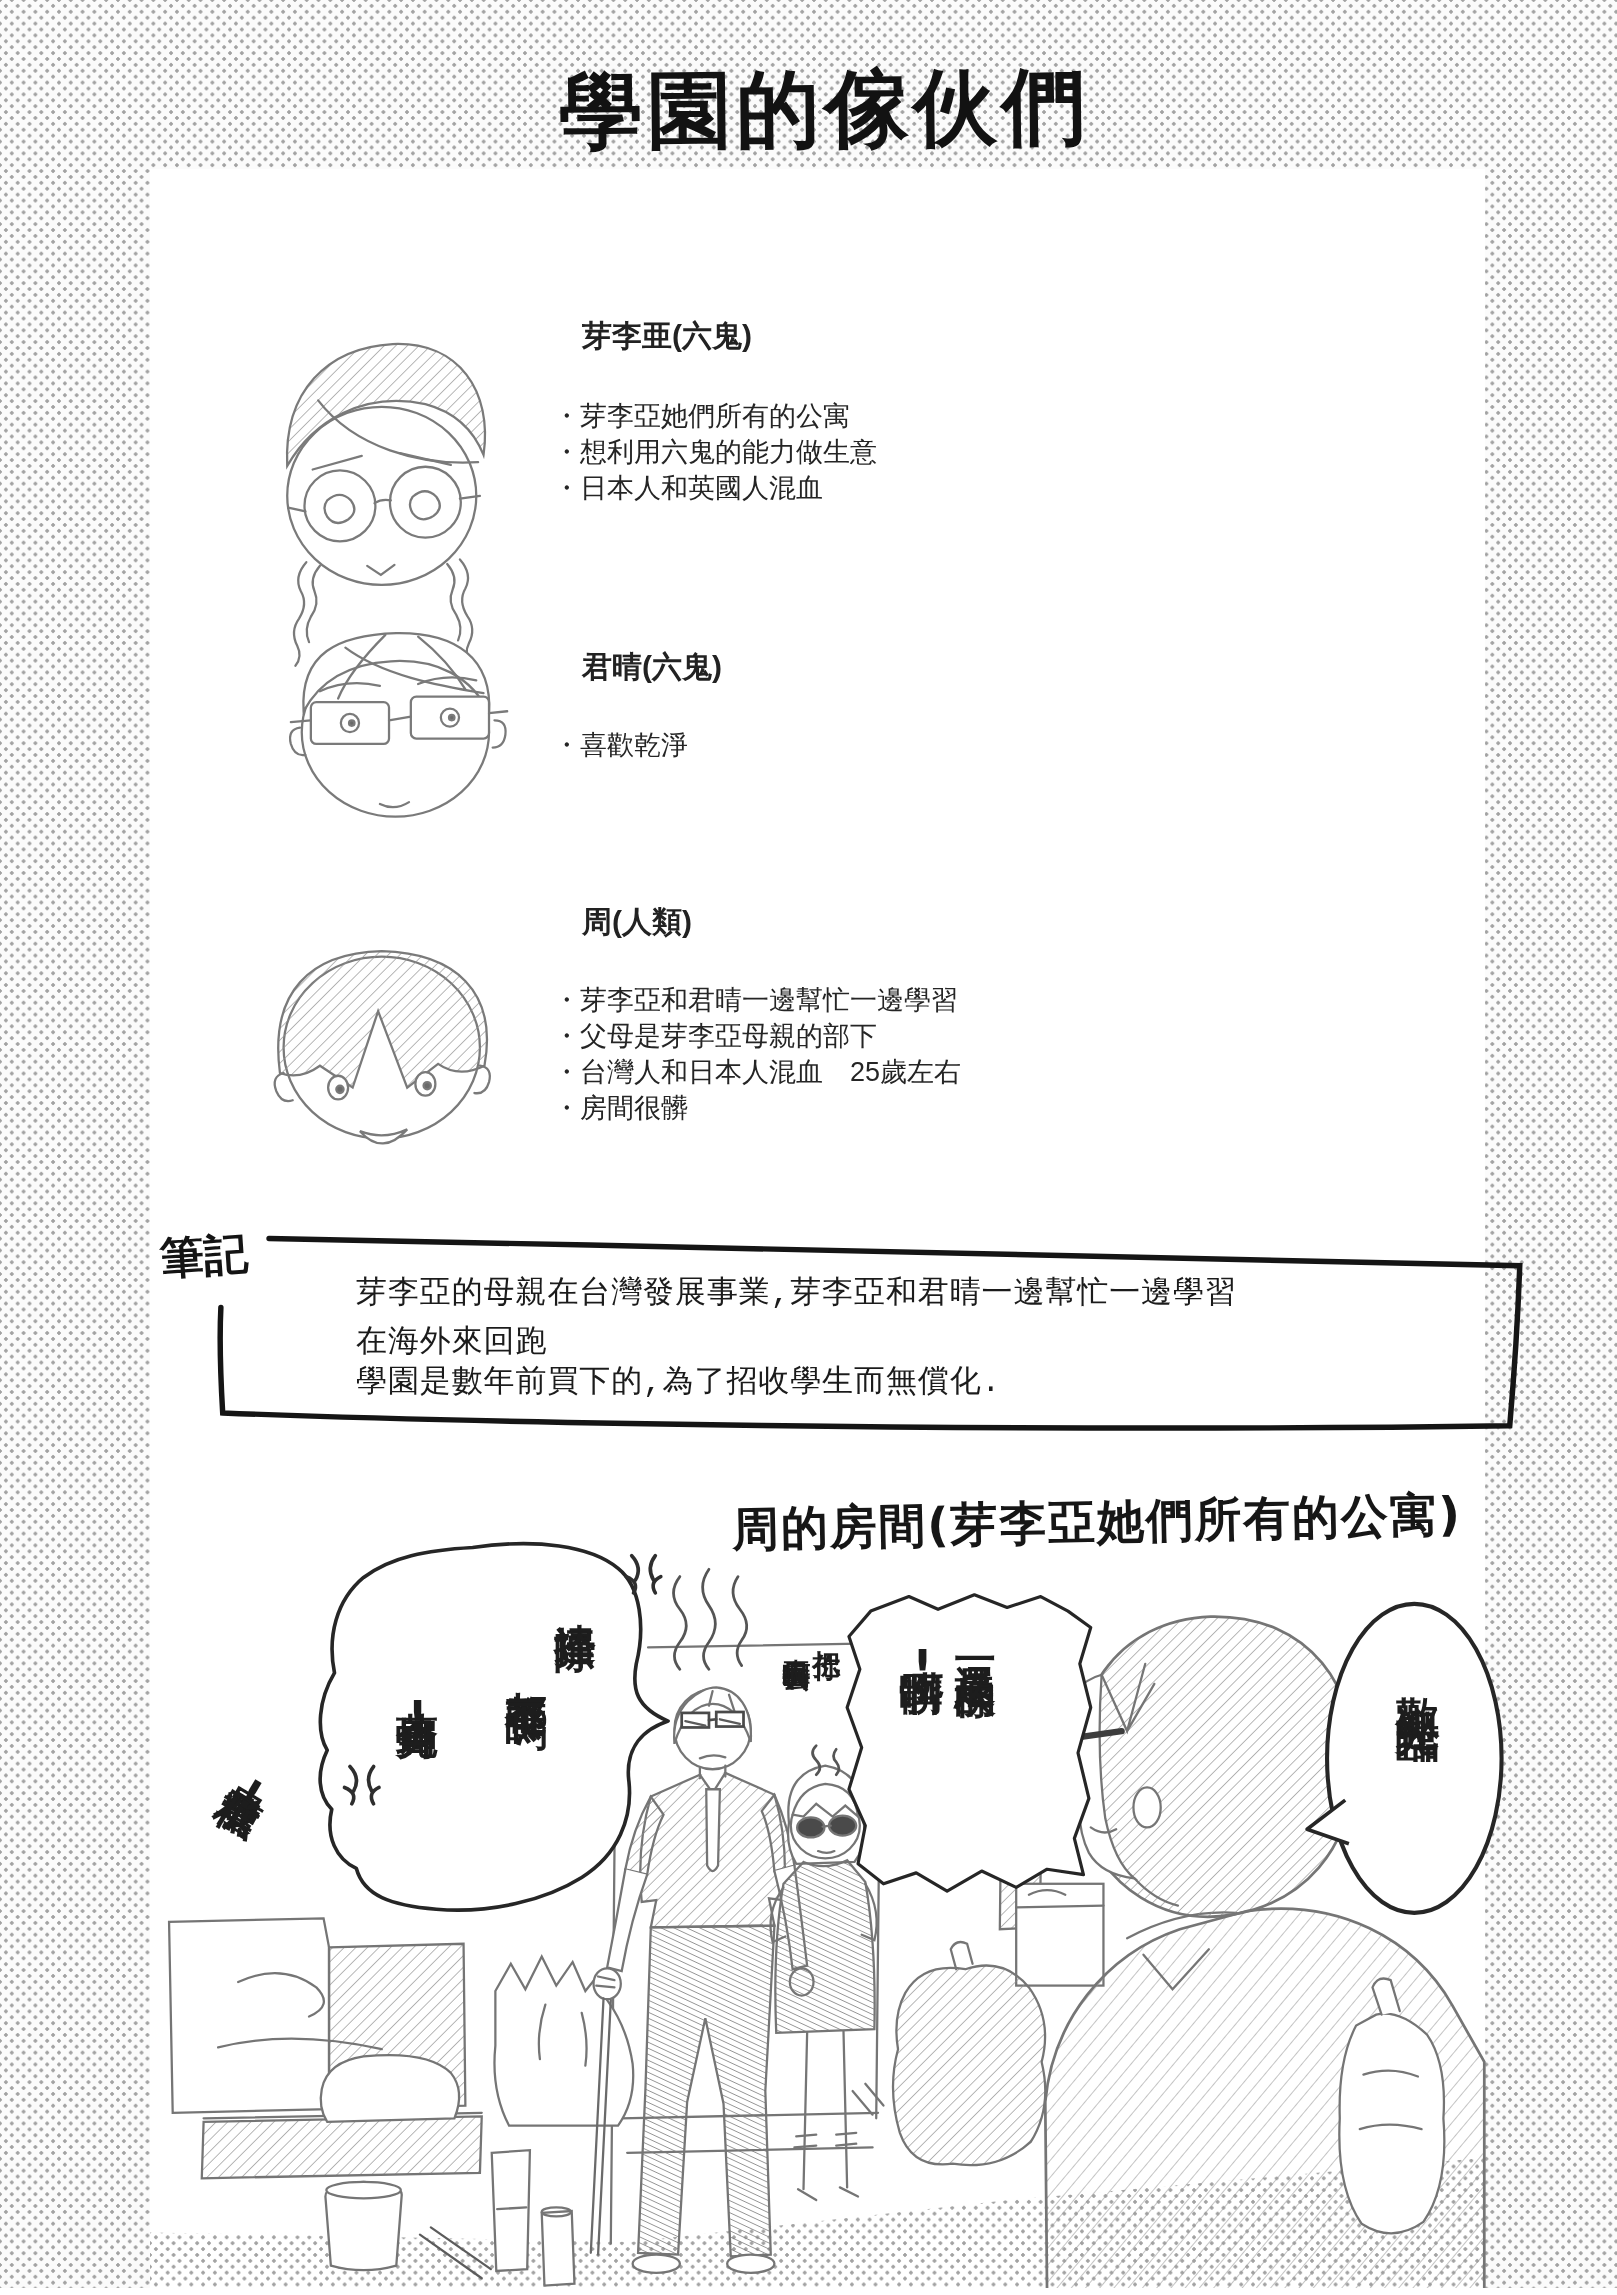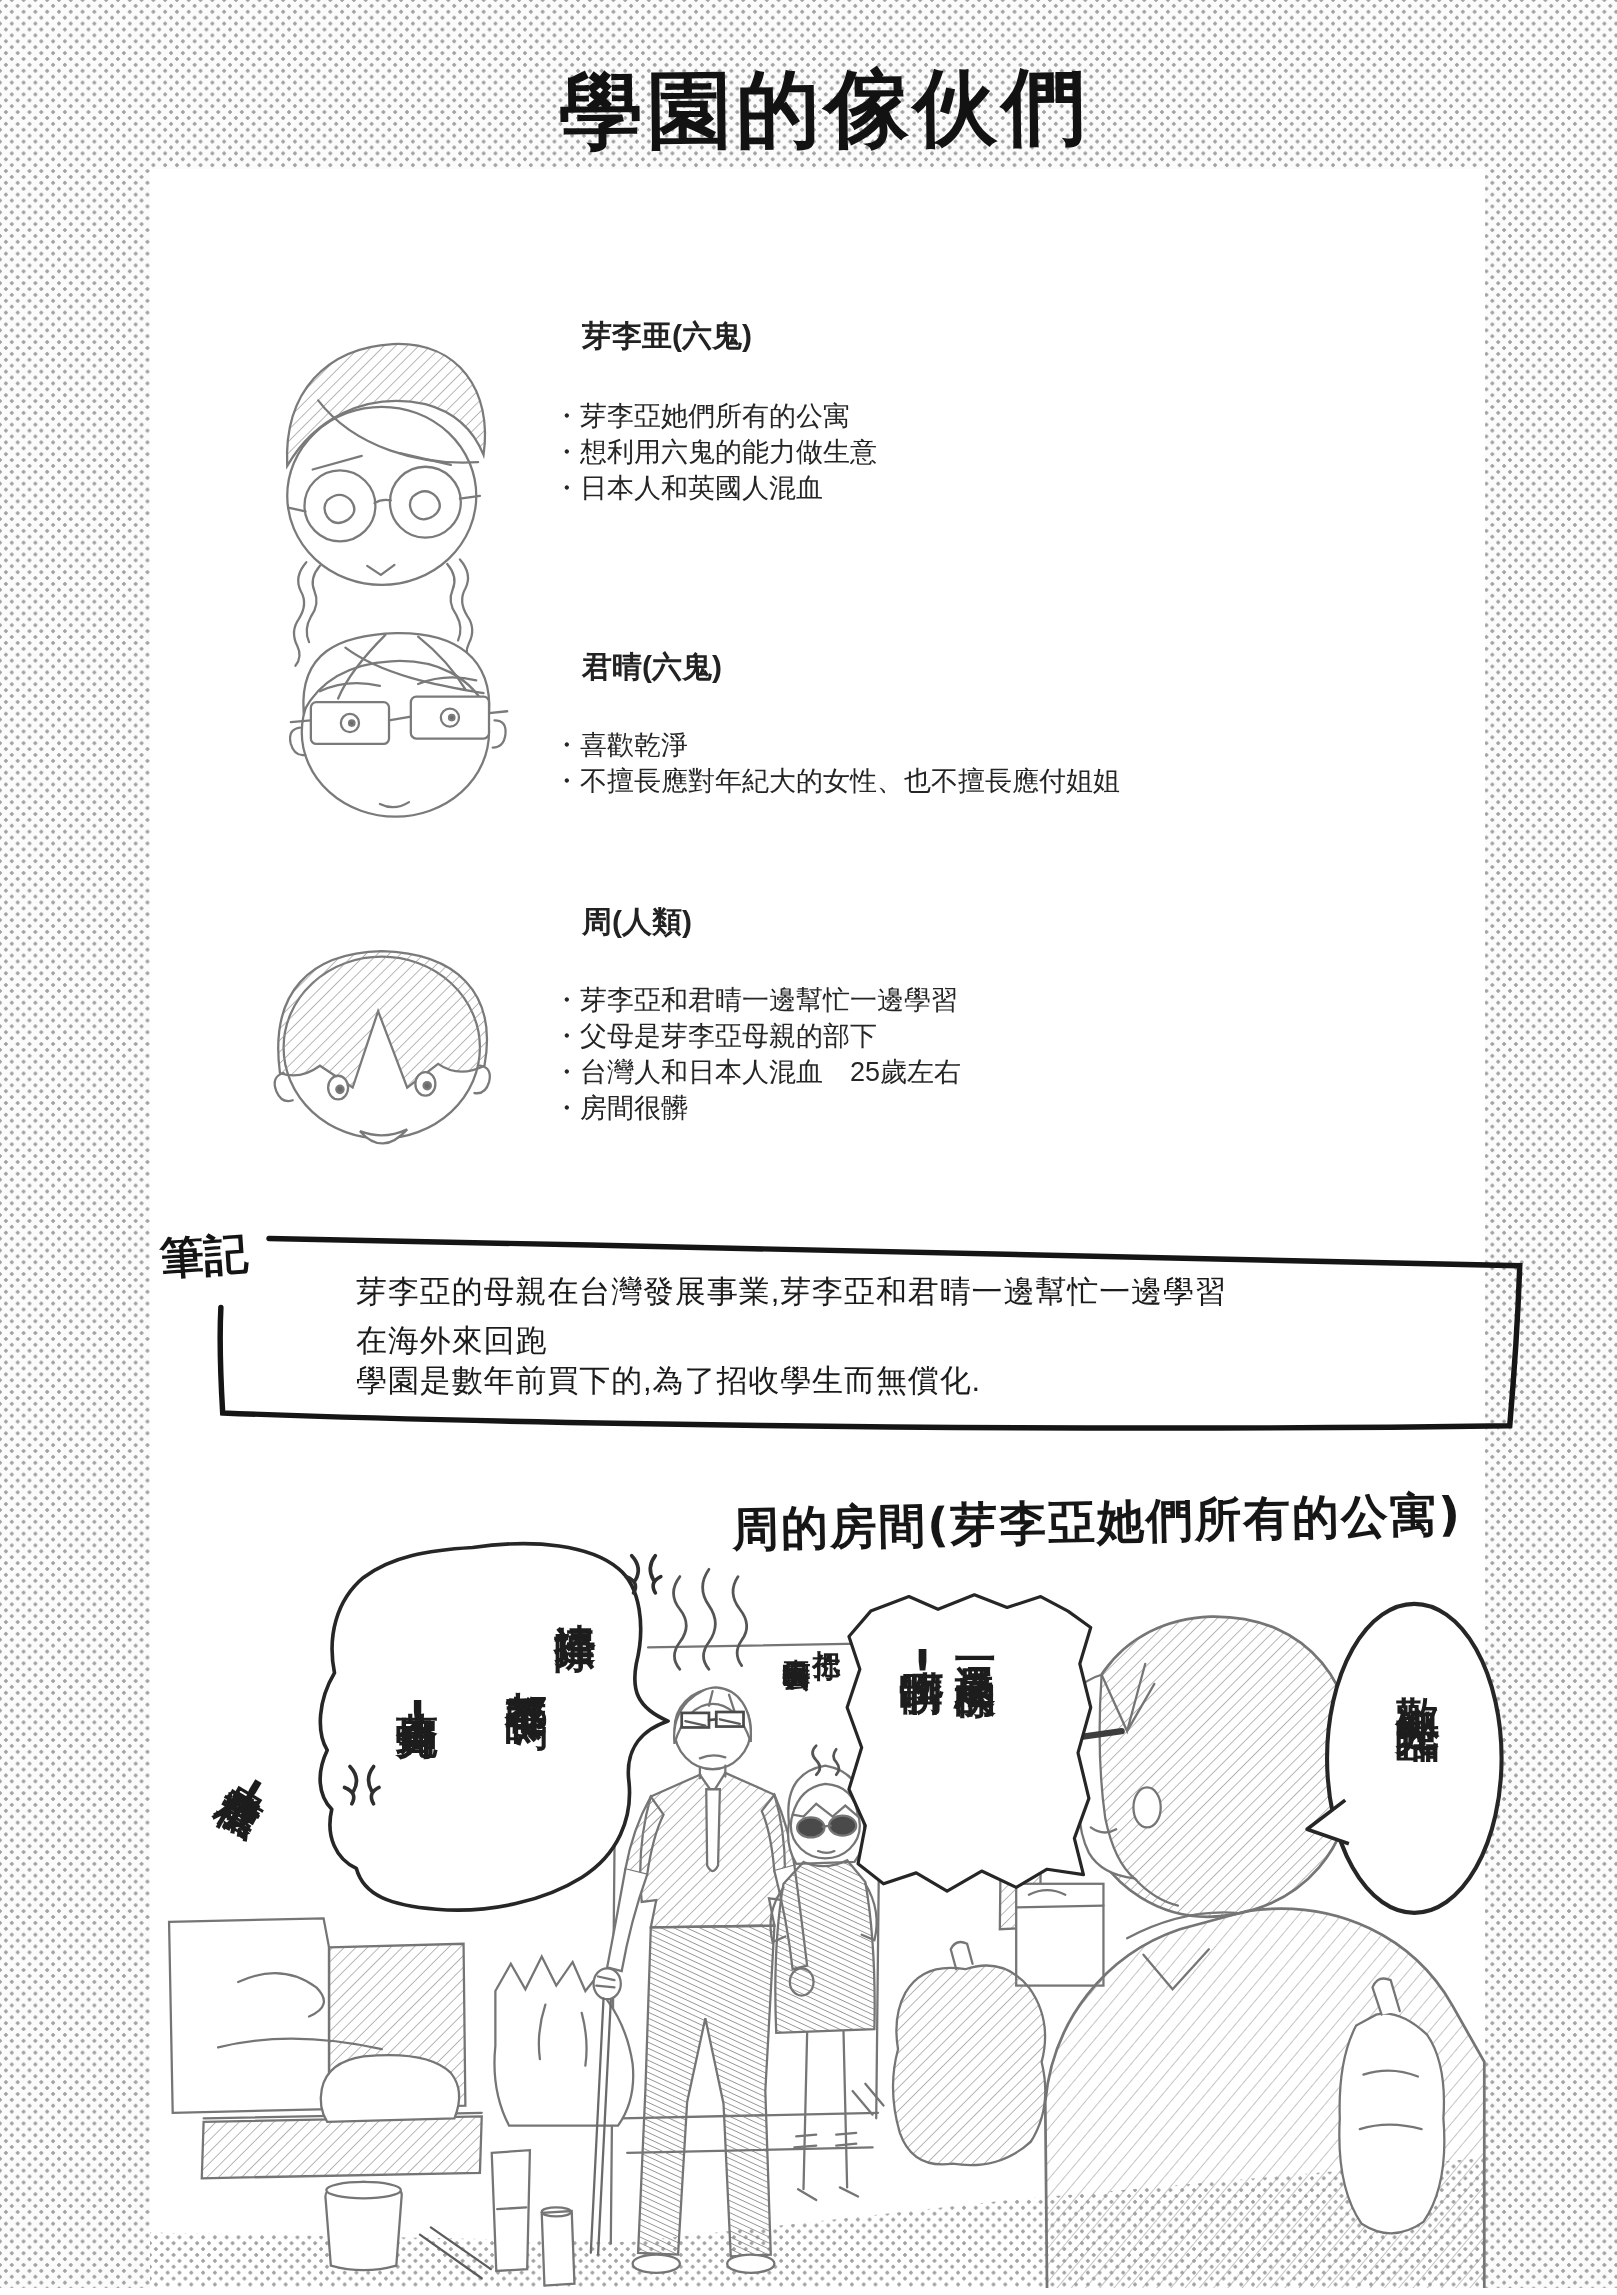--- a/index.html
+++ b/index.html
@@ -16,21 +16,21 @@
                      radial-gradient(#a2a2a2 1.5px, transparent 2px);
     background-size:11.8px 11.8px;background-position:0 0,5.9px 5.9px;
     clip-path:polygon(0 60%, 36% 66%, 64% 40%, 100% 13%, 100% 100%, 0 100%);}
   .abs{position:absolute;}
   .title{left:559px;top:53px;font-size:84px;font-weight:900;letter-spacing:4.5px;
     font-family:"DejaVu Sans", sans-serif;color:#121212;transform:rotate(-0.6deg);}
   .charname{font-size:30px;font-weight:800;color:#222;}
   .bullets{font-size:27px;line-height:36px;color:#252525;}
   .noteslabel{left:160px;top:1227px;font-size:44px;font-weight:900;
     font-family:"DejaVu Sans", sans-serif;transform:rotate(-4deg);color:#141414;}
-  .noteline{left:356px;font-size:31px;font-family:Liberation Sans, sans-serif;color:#1b1b1b;letter-spacing:0.9px;}
+  .noteline{left:356px;font-size:31px;font-family:Liberation Mono, monospace;color:#1b1b1b;letter-spacing:0.9px;}
   .caption{left:732px;top:1491px;font-size:47px;font-weight:900;
     font-family:"DejaVu Sans", sans-serif;transform:rotate(-1.2deg);letter-spacing:1.8px;color:#161616;}
   .vtext{writing-mode:vertical-rl;text-orientation:upright;position:absolute;
     font-family:"DejaVu Sans", sans-serif;font-weight:800;color:#1d1d1d;}
   .bl1{left:547px;top:1589px;font-size:42px;letter-spacing:4.5px;}
   .bl2{left:498px;top:1658px;font-size:42px;letter-spacing:4.5px;}
   .bl3{left:389px;top:1678px;font-size:42px;letter-spacing:4.5px;}
   .mut1{left:807px;top:1629px;font-size:28px;letter-spacing:1.8px;}
   .mut2{left:777px;top:1636px;font-size:28px;letter-spacing:1.8px;}
   .sp1{left:947px;top:1632px;font-size:42px;letter-spacing:2.7px;}
@@ -221,21 +221,20 @@
   <div class="abs charname" style="left:582px;top:316px;">芽李亜(六鬼)</div>
   <div class="abs bullets" style="left:553px;top:398px;">
     <div>・芽李亞她們所有的公寓</div>
     <div>・想利用六鬼的能力做生意</div>
     <div>・日本人和英國人混血</div>
   </div>
 
   <div class="abs charname" style="left:582px;top:647px;">君晴(六鬼)</div>
   <div class="abs bullets" style="left:553px;top:727px;">
     <div>・喜歡乾淨</div>
-    <div>・不擅長應對年紀大的女性、也不擅長應付姐姐</div>
   </div>
 
   <div class="abs charname" style="left:582px;top:902px;">周(人類)</div>
   <div class="abs bullets" style="left:553px;top:982px;">
     <div>・芽李亞和君晴一邊幫忙一邊學習</div>
     <div>・父母是芽李亞母親的部下</div>
     <div>・台灣人和日本人混血　25歲左右</div>
     <div>・房間很髒</div>
   </div>
 

